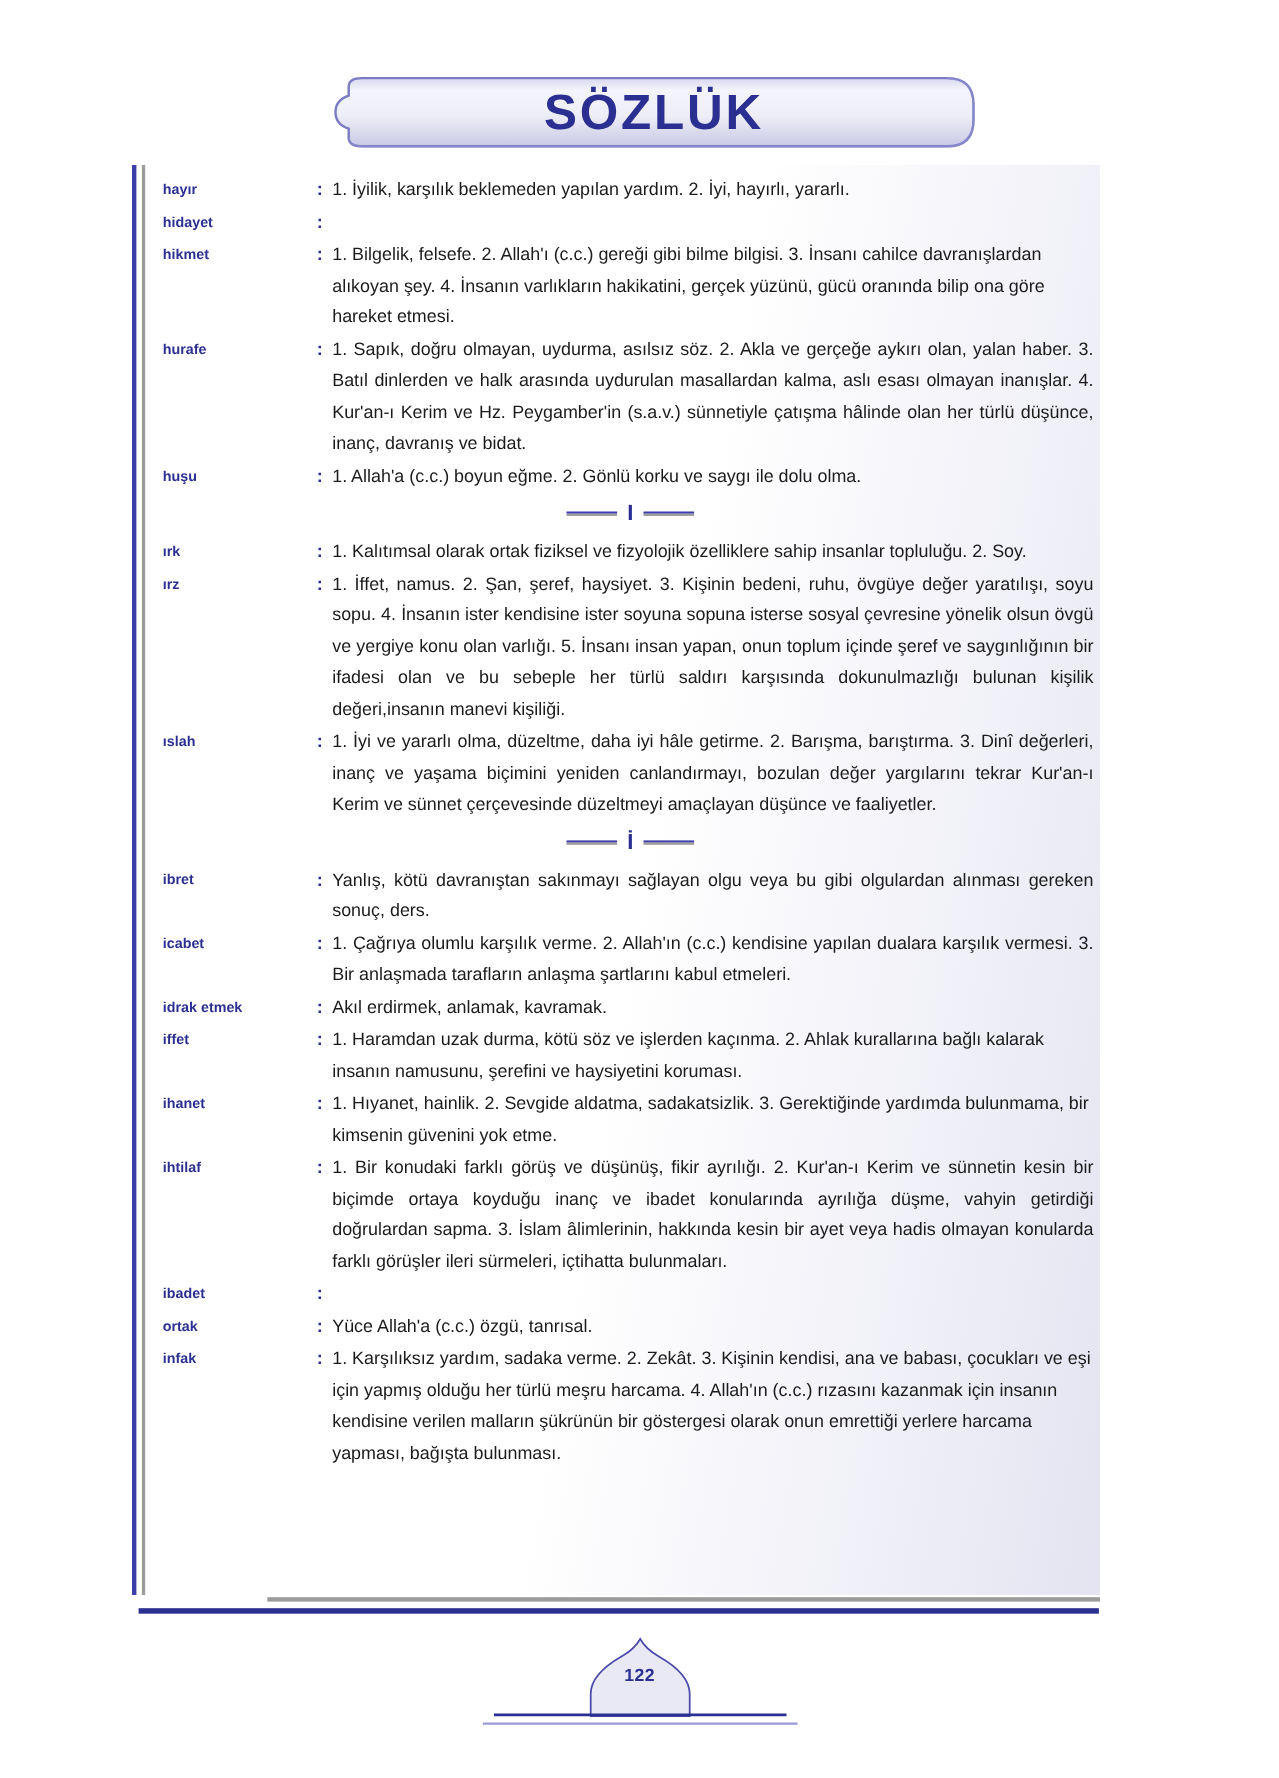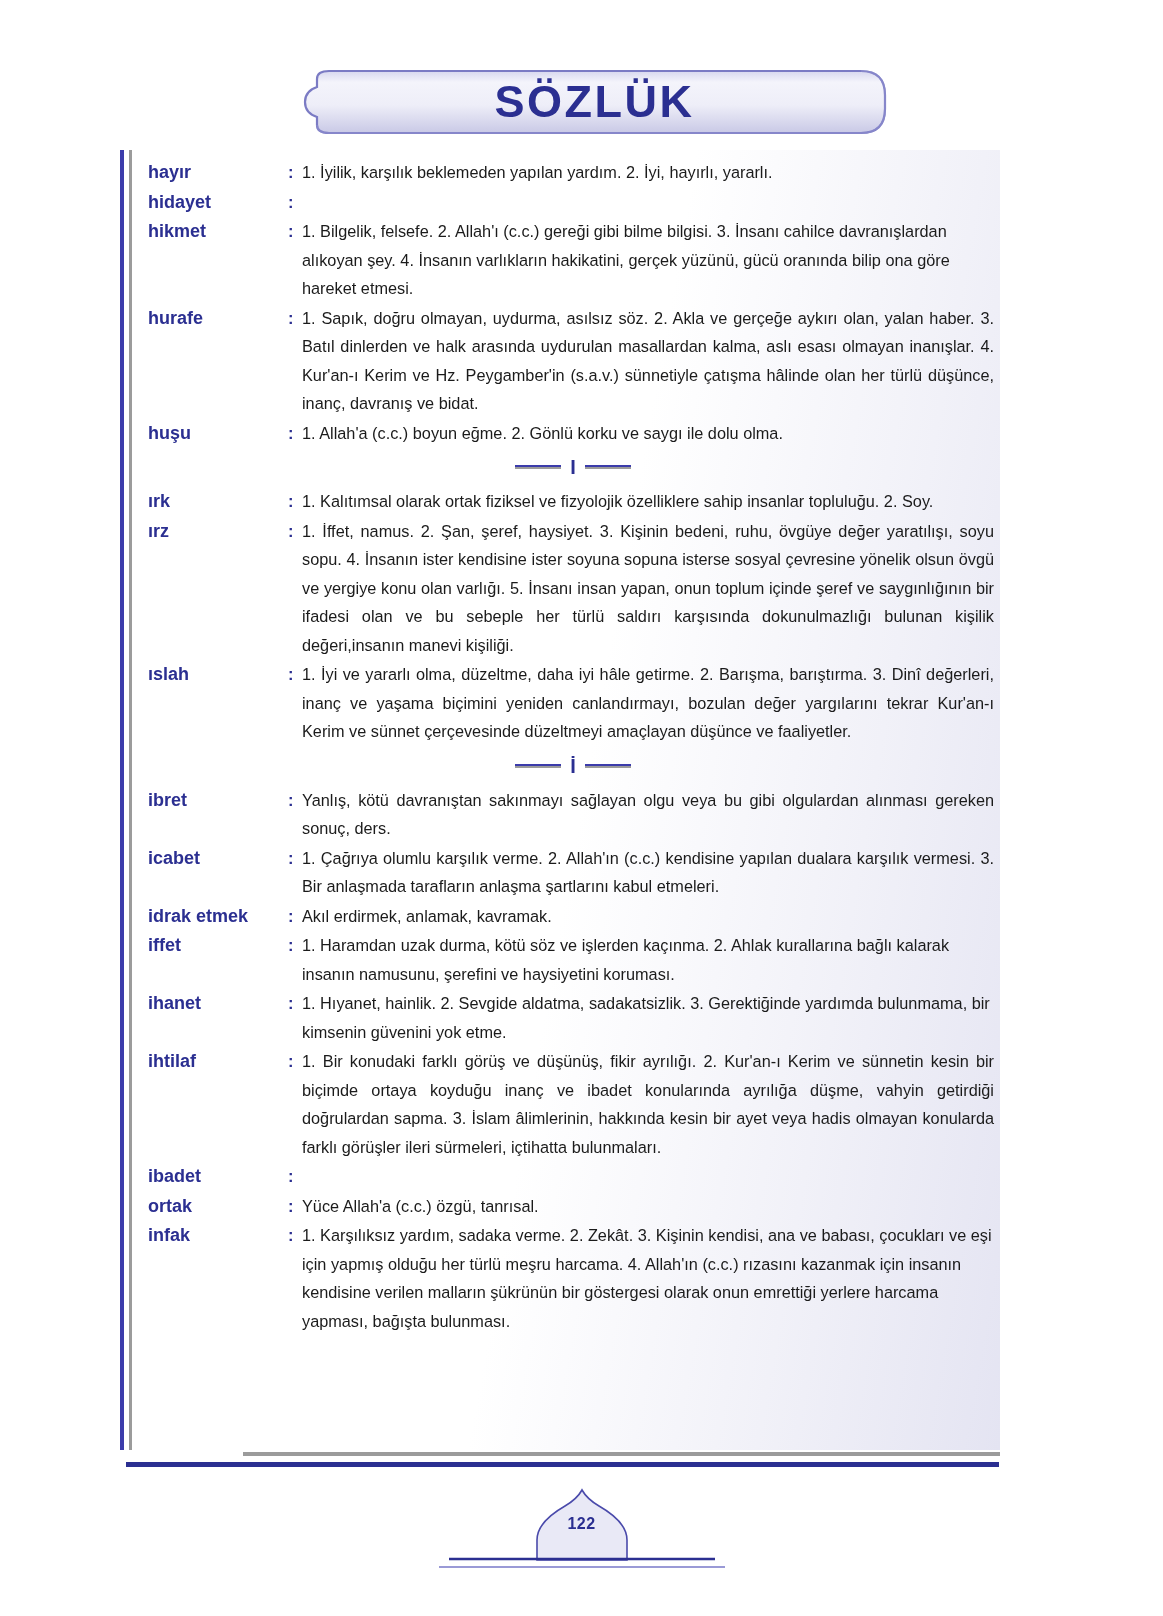--- a/index.html
+++ b/index.html
@@ -86,21 +86,21 @@
   }
   .entry {
     display: flex;
     align-items: flex-start;
     margin-bottom: 1px;
   }
   .entry-term {
     flex: 0 0 140px;
     color: #2b2f91;
     font-weight: bold;
-    font-size: 18px;
+    font-size: 13px;
     line-height: 28.5px;
     white-space: nowrap;
   }
   .entry-colon {
     flex: 0 0 10px;
     color: #2b2f91;
     font-weight: bold;
     font-size: 16.5px;
     line-height: 28.5px;
   }

